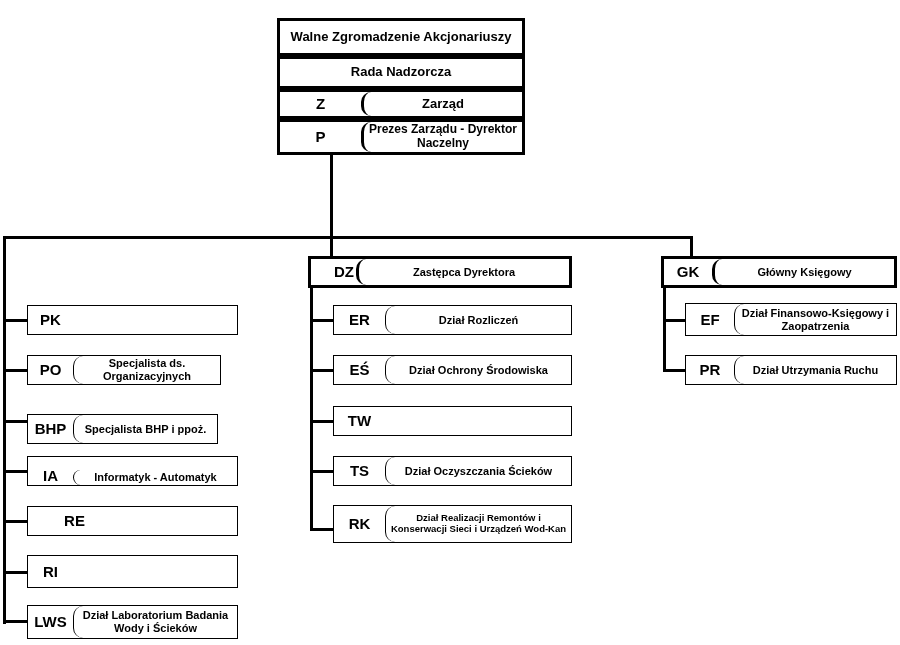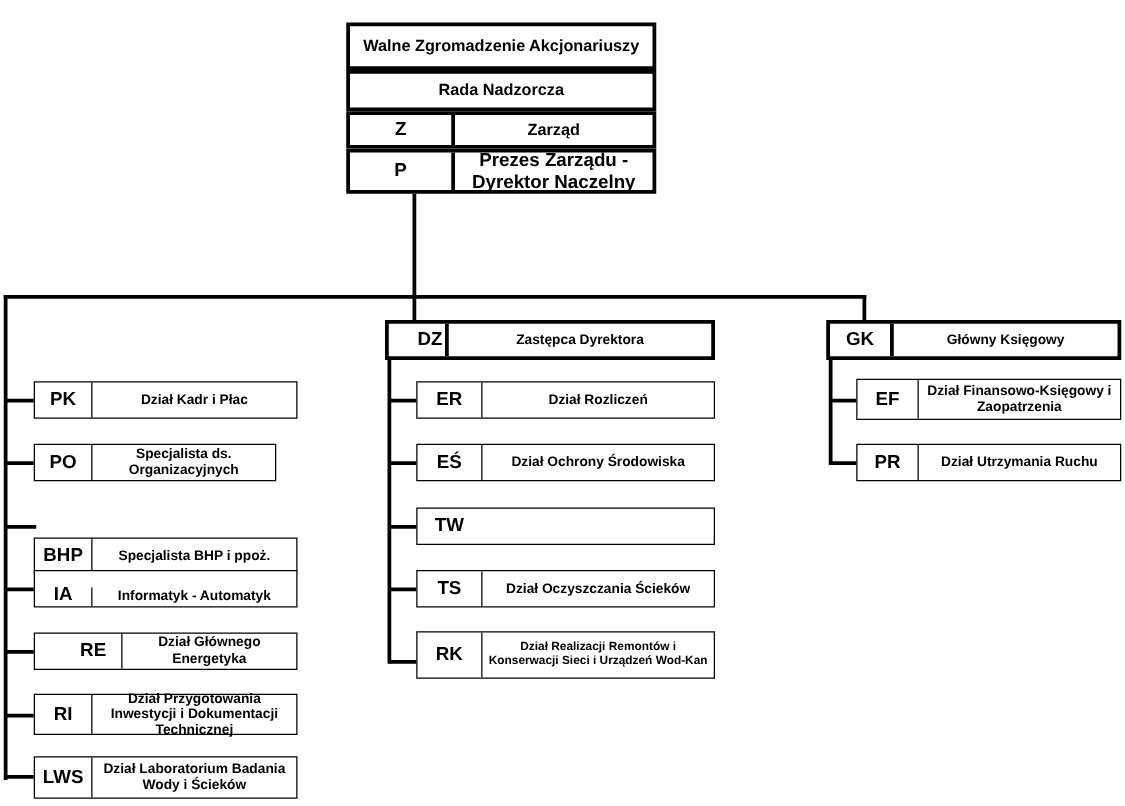--- a/index.html
+++ b/index.html
@@ -26,20 +26,21 @@
   .node.thick{border-width:3px;}
   .cell{
     box-sizing:border-box;
     display:flex;
     align-items:center;
     justify-content:center;
     text-align:center;
     color:#000000;
     padding:1px 3px;
     line-height:1.15;
+    border-radius:10px;
   }
   .cell.code{
     font-weight:bold;
     font-size:15px;
     flex:0 0 auto;
   }
   .cell.label{
     flex:1 1 auto;
     font-weight:bold;
     font-size:11px;
@@ -76,63 +77,60 @@
     <div class="cell full">Rada Nadzorcza</div>
   </div>
 
   <div class="node thick" style="left:277px;top:89px;width:248px;height:30px;">
     <div class="cell code" style="width:81px;">Z</div>
     <div class="cell label" style="font-size:13px;">Zarząd</div>
   </div>
 
   <div class="node thick" style="left:277px;top:119px;width:248px;height:36px;">
     <div class="cell code" style="width:81px;">P</div>
-    <div class="cell label" style="font-size:15px;">Prezes Zarządu - Dyrektor Naczelny</div>
+    <div class="cell label" style="font-size:12px;">Prezes Zarządu - Dyrektor Naczelny</div>
   </div>
 
   <div class="line vline" style="left:330px;top:155px;width:3px;height:84px;"></div>
   <div class="line hline" style="left:3px;top:236px;width:690px;height:3px;"></div>
   <div class="line vline" style="left:330px;top:236px;width:3px;height:22px;"></div>
   <div class="line vline" style="left:690px;top:236px;width:3px;height:22px;"></div>
   <div class="line vline" style="left:3px;top:236px;width:3px;height:388px;"></div>
 
   <div class="line hline slim" style="left:5px;top:319px;width:24px;height:3px;"></div>
   <div class="node thin" style="left:27px;top:305px;width:211px;height:30px;">
     <div class="cell code" style="width:45px;">PK</div>
-    <div class="cell label">Dział Kadr i Płac</div>
   </div>
 
   <div class="line hline slim" style="left:5px;top:369px;width:24px;height:3px;"></div>
   <div class="node thin" style="left:27px;top:355px;width:194px;height:30px;">
     <div class="cell code" style="width:45px;">PO</div>
     <div class="cell label">Specjalista ds. Organizacyjnych</div>
   </div>
 
   <div class="line hline slim" style="left:5px;top:420px;width:24px;height:3px;"></div>
-  <div class="node thin" style="left:27px;top:430px;width:211px;height:30px;">
+  <div class="node thin" style="left:27px;top:414px;width:191px;height:30px;">
     <div class="cell code" style="width:45px;">BHP</div>
     <div class="cell label">Specjalista BHP i ppoż.</div>
   </div>
 
   <div class="line hline slim" style="left:5px;top:470px;width:24px;height:3px;"></div>
   <div class="node thin" style="left:27px;top:456px;width:211px;height:30px;align-items:flex-end;">
     <div class="cell code" style="width:45px;">IA</div>
     <div class="cell label">Informatyk - Automatyk</div>
   </div>
 
   <div class="line hline slim" style="left:5px;top:520px;width:24px;height:3px;"></div>
   <div class="node thin" style="left:27px;top:506px;width:211px;height:30px;padding-left:24px;">
     <div class="cell code" style="width:45px;">RE</div>
-    <div class="cell label">Dział Głównego Energetyka</div>
   </div>
 
   <div class="line hline slim" style="left:5px;top:571px;width:24px;height:3px;"></div>
   <div class="node thin" style="left:27px;top:555px;width:211px;height:33px;">
     <div class="cell code" style="width:45px;">RI</div>
-    <div class="cell label">Dział Przygotowania Inwestycji i Dokumentacji Technicznej</div>
   </div>
 
   <div class="line hline slim" style="left:5px;top:620px;width:24px;height:3px;"></div>
   <div class="node thin" style="left:27px;top:605px;width:211px;height:34px;">
     <div class="cell code" style="width:45px;">LWS</div>
     <div class="cell label">Dział Laboratorium Badania Wody i Ścieków</div>
   </div>
 
   <div class="node thick" style="left:308px;top:256px;width:264px;height:32px;">
     <div class="cell code" style="width:45px;padding-left:24px;">DZ</div>

